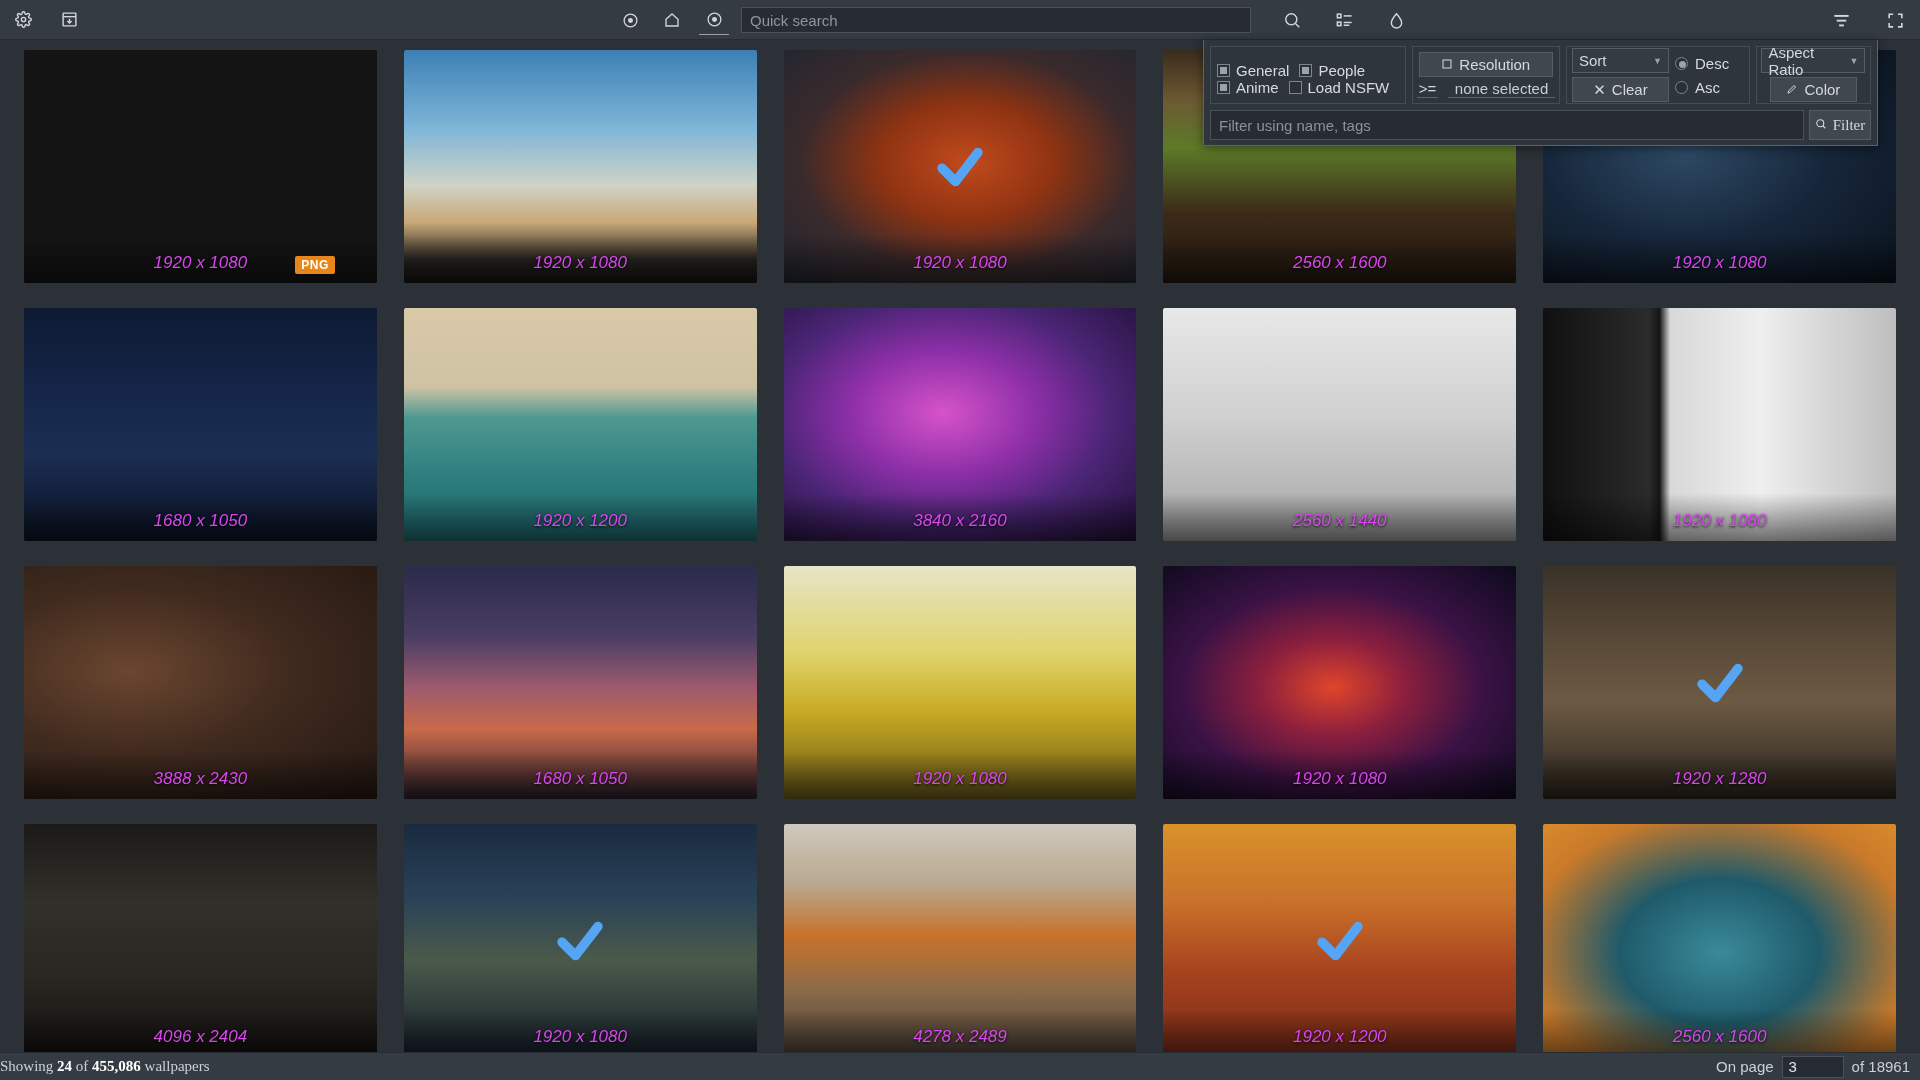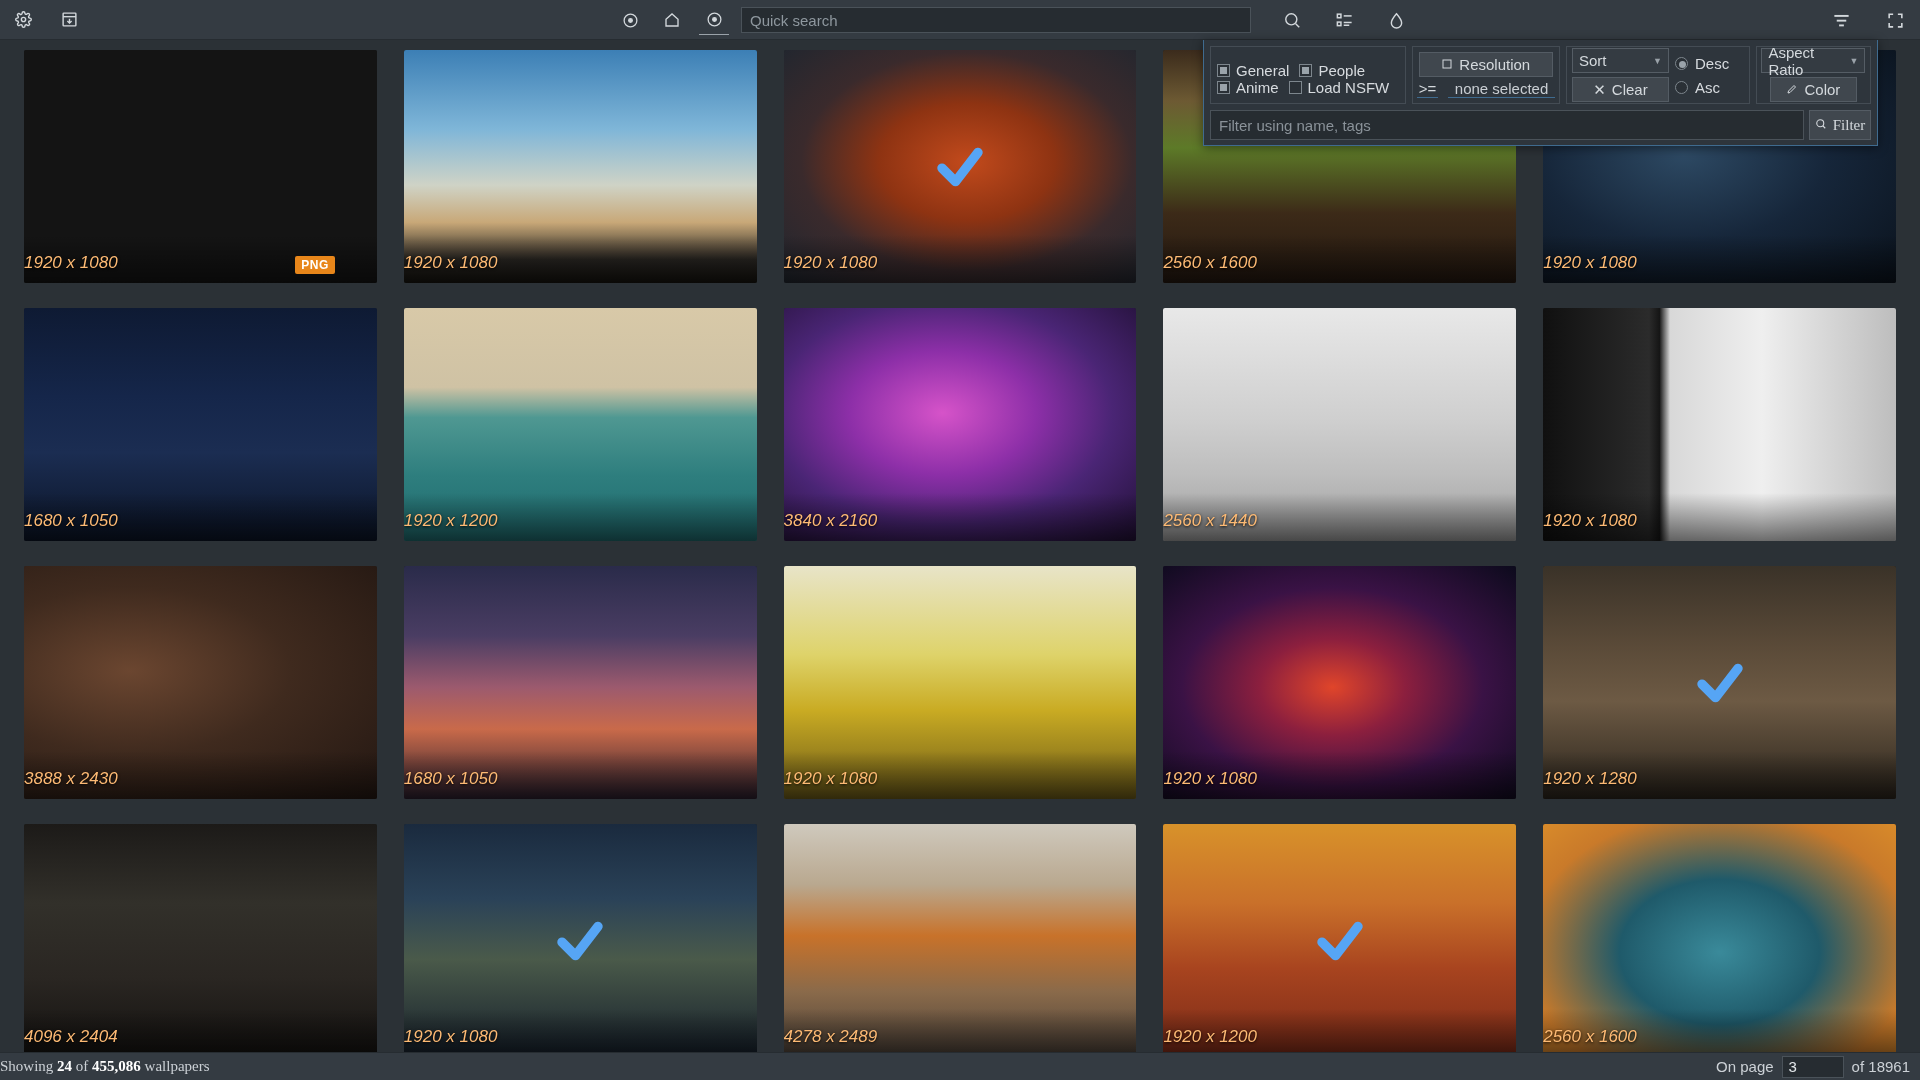--- a/index.html
+++ b/index.html
@@ -124,21 +124,21 @@
     overflow: hidden;
   }
   .card {
     position: relative; width: 100%; height: 233px;
     background: #1b1f22; overflow: hidden;
     border-radius: 2px;
   }
   .thumb { position: absolute; inset: 0; }
   .cap {
     position: absolute; left: 0; right: 0; bottom: 10px;
-    text-align: left; color: #fdba74; font-size: 17px;
+    text-align: center; color: #d946ef; font-size: 17px;
     font-style: italic; font-family: "Liberation Sans", sans-serif;
     text-shadow: 0 1px 3px rgba(0,0,0,.9);
     pointer-events: none;
   }
   .cap-shade {
     position: absolute; left: 0; right: 0; bottom: 0; height: 48px;
     background: linear-gradient(to bottom, rgba(0,0,0,0), rgba(0,0,0,.55));
     pointer-events: none;
   }
   .badge {

